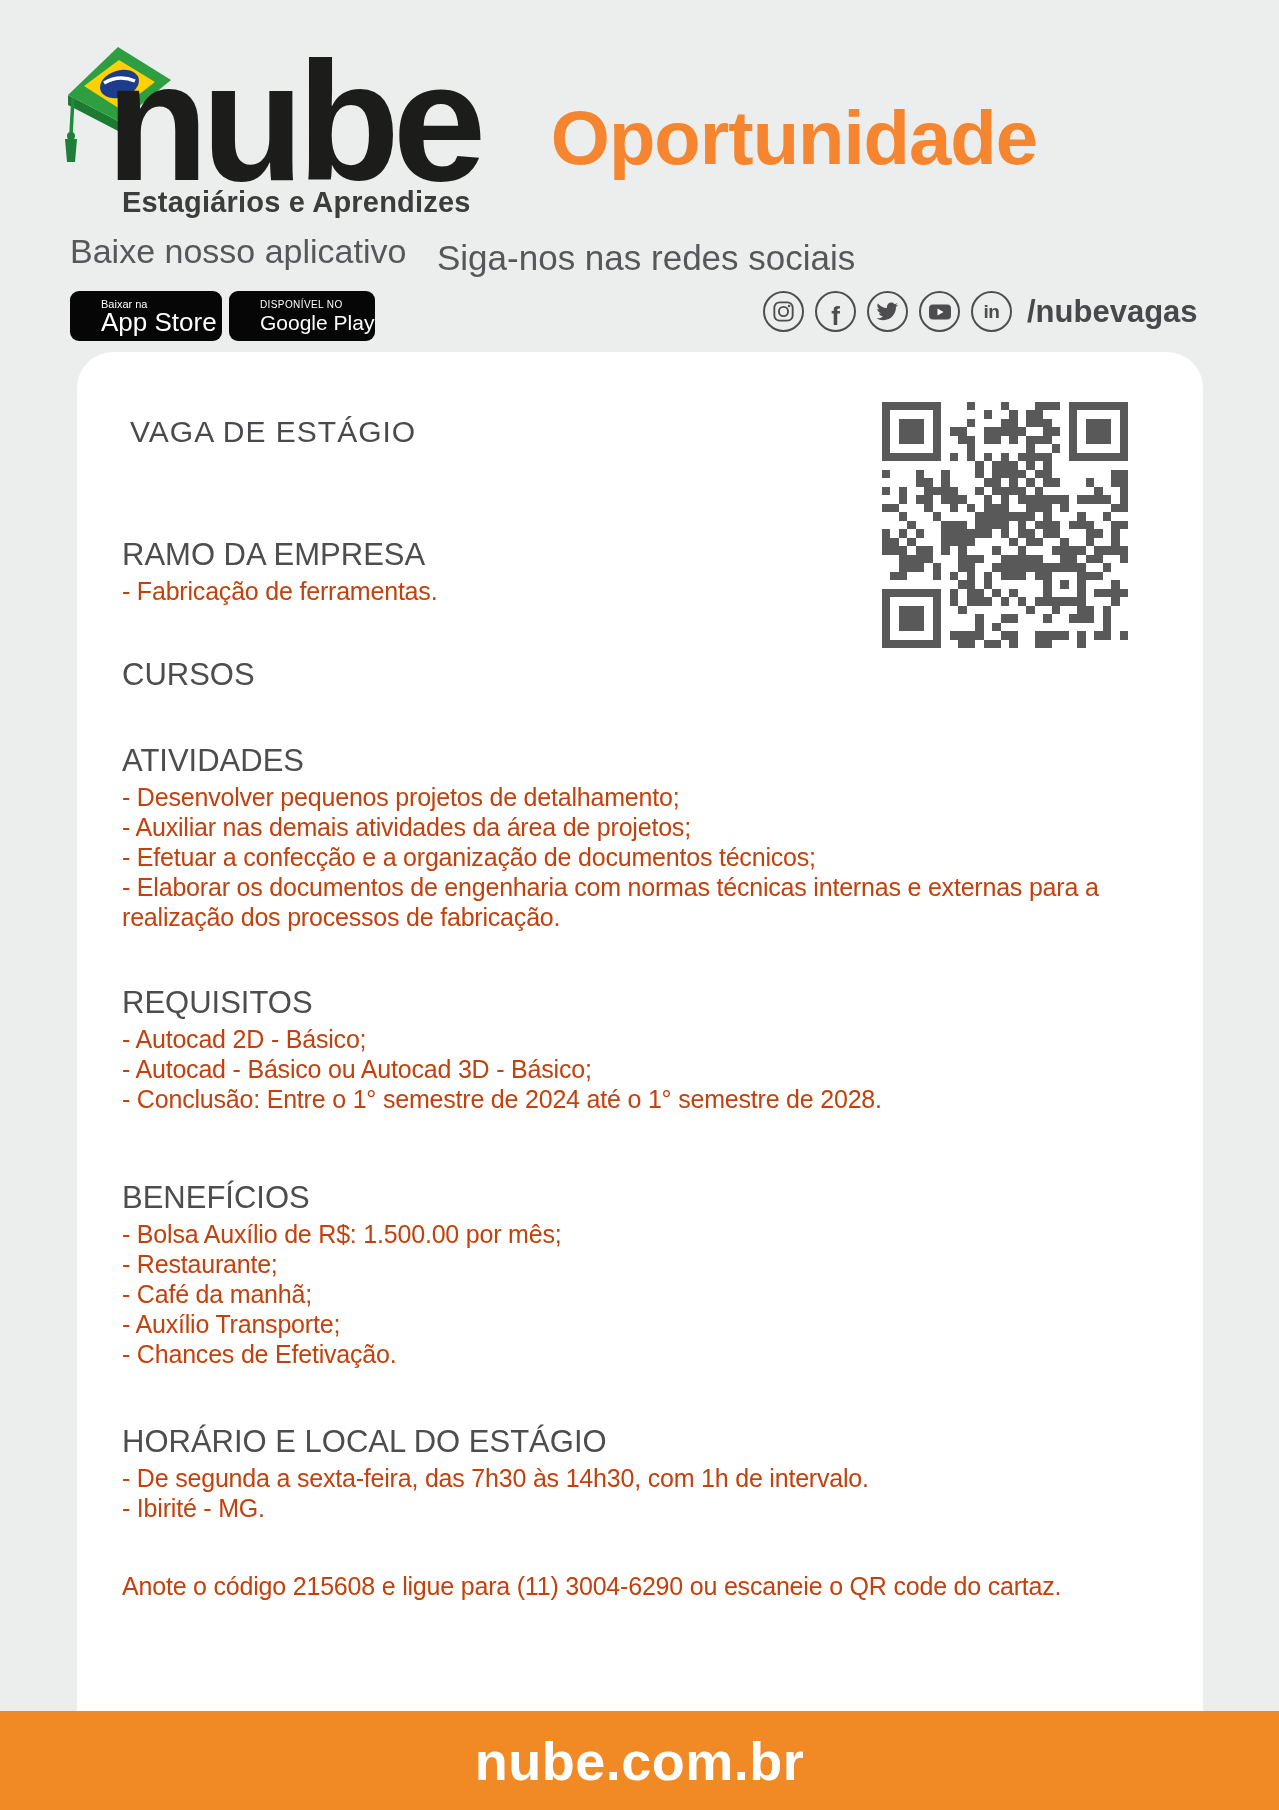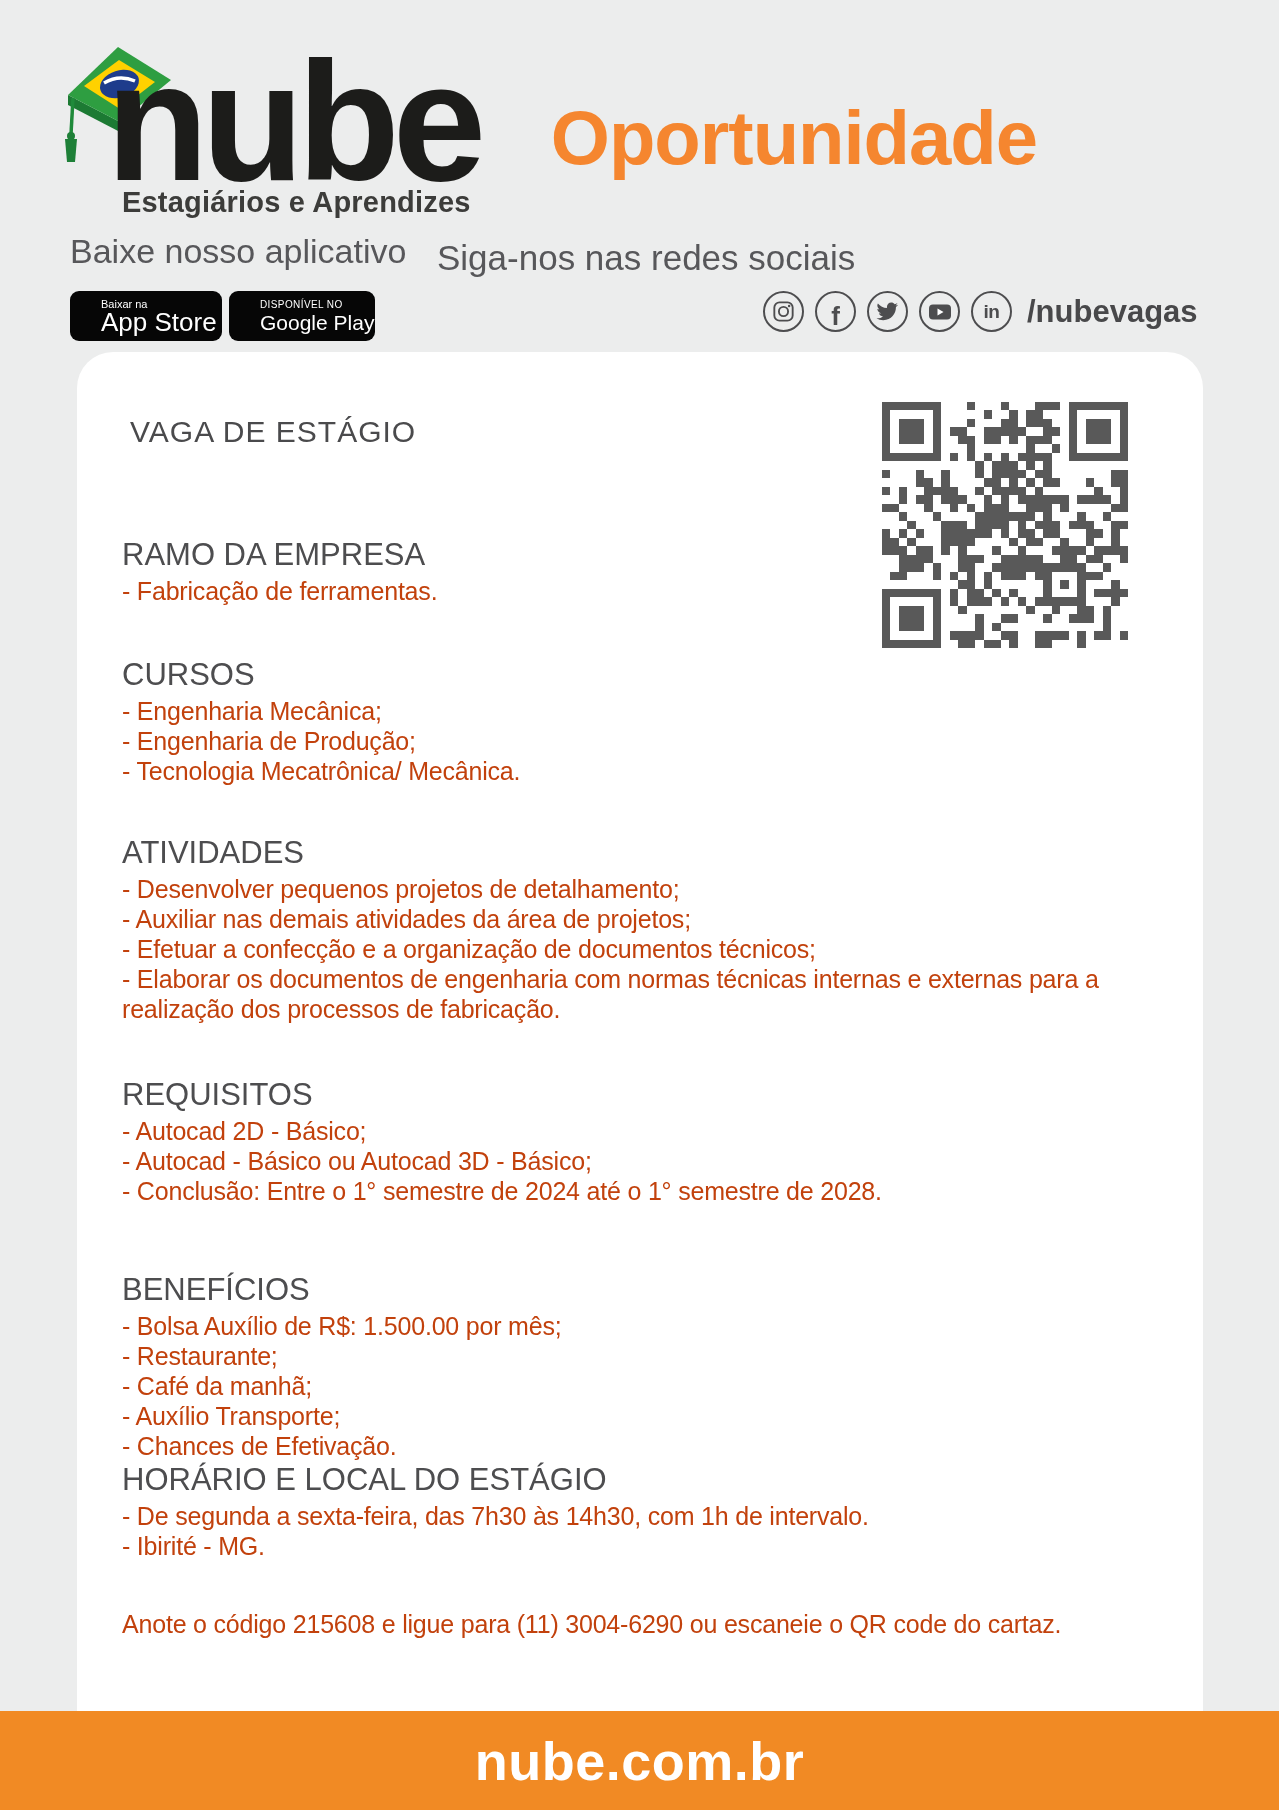--- a/index.html
+++ b/index.html
@@ -37,21 +37,21 @@
   .card-title{margin:8px;font-size:30px;line-height:48px;font-weight:400;color:#4A4A4C;
               letter-spacing:1px;max-width:640px}
   .qr{position:absolute;top:50px;right:75px;width:246px;height:246px}
 
   .sec{margin:0}
   #sections .sec:nth-of-type(1){margin-top:80px}
   #sections .sec:nth-of-type(2){margin-top:50px}
   #sections .sec:nth-of-type(3){margin-top:48px}
   #sections .sec:nth-of-type(4){margin-top:52px}
   #sections .sec:nth-of-type(5){margin-top:65px}
-  #sections .sec:nth-of-type(6){}
+  #sections .sec:nth-of-type(6){margin-top:54px}
   .sec-h{margin:0 0 2px 0;font-size:31px;line-height:38px;font-weight:400;color:#4D4D4F}
   .item,.note{margin:0;font-size:25px;line-height:30px;color:#c2410c;letter-spacing:-.2px}
   .note{margin-top:48px}
 
   
   .footer-bar{position:absolute;left:0;top:1711px;width:1279px;height:99px;
               background:var(--accent,#F18A24);display:flex;align-items:center;justify-content:center}
   .footer-url{font-size:54px;font-weight:700;color:#fff;letter-spacing:.5px}
 </style>
 </head>
@@ -446,25 +446,20 @@
     <div id="sections">
   <section class="sec">
     <h2 class="sec-h">RAMO DA EMPRESA</h2>
     <div class="sec-items">
             <p class="item">- Fabricação de ferramentas.</p>
           </div>
   </section>
 
   <section class="sec">
     <h2 class="sec-h">CURSOS</h2>
-    <div class="sec-items">
-            <p class="item">- Engenharia Mecânica;</p>
-            <p class="item">- Engenharia de Produção;</p>
-            <p class="item">- Tecnologia Mecatrônica/ Mecânica.</p>
-          </div>
   </section>
 
   <section class="sec">
     <h2 class="sec-h">ATIVIDADES</h2>
     <div class="sec-items">
             <p class="item">- Desenvolver pequenos projetos de detalhamento;</p>
             <p class="item">- Auxiliar nas demais atividades da área de projetos;</p>
             <p class="item">- Efetuar a confecção e a organização de documentos técnicos;</p>
             <p class="item">- Elaborar os documentos de engenharia com normas técnicas internas e externas para a realização dos processos de fabricação.</p>
           </div>

